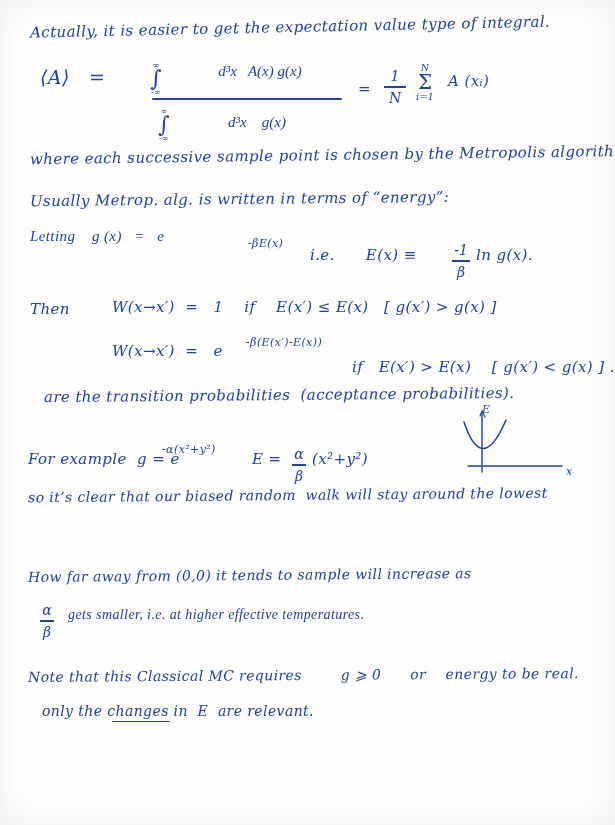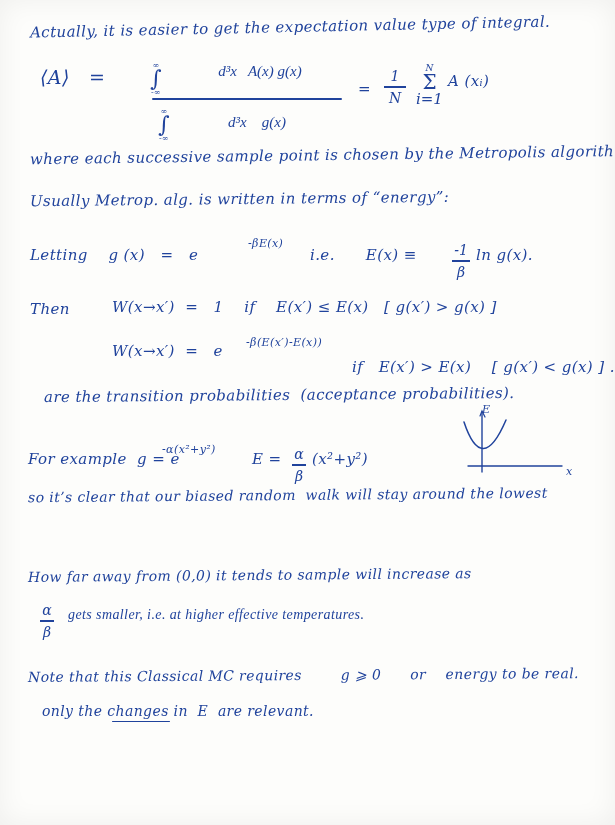--- a/index.html
+++ b/index.html
@@ -72,21 +72,21 @@
   }
   .sumblock {
     position: absolute;
     text-align: center;
     font-family: "DejaVu Serif", serif;
     color: #20439c;
     font-style: italic;
   }
   .sumblock .top { font-size: 9px; line-height: 1; }
   .sumblock .sig { font-size: 20px; line-height: 0.95; font-style: normal;}
-  .sumblock .bot { font-size: 15px; line-height: 1; }
+  .sumblock .bot { font-size: 10px; line-height: 1; }
 
   .intblock {
     position: absolute;
     text-align: center;
     font-family: "DejaVu Serif", serif;
     color: #20439c;
   }
   .intblock .lim { font-size: 8px; line-height: 1; }
   .intblock .sgn { font-size: 22px; line-height: 0.85; }
 
@@ -141,21 +141,21 @@
     <div class="sig">Σ</div>
     <div class="bot">i=1</div>
   </div>
 
   <div class="hw l1" style="left:448px; top:74px;">A (xᵢ)</div>
 
   <div class="hw l1" style="left:30px; top:148px; transform:rotate(-0.8deg);">where each successive sample point is chosen by the Metropolis algorithm.</div>
 
   <div class="hw l1" style="left:30px; top:192px; transform:rotate(-0.6deg);">Usually Metrop. alg. is written in terms of “energy”:</div>
 
-  <div class="hw l1" style="left:30px; top:248px;">Letting    g (x)   =   e</div>
+  <div class="hw l1" style="left:30px; top:229px;font-family:Liberation Serif, serif;">Letting    g (x)   =   e</div>
   <div class="hw sm" style="left:248px; top:238px;">-βE(x)</div>
   <div class="hw l1" style="left:310px; top:248px;">i.e.      E(x) ≡</div>
   <div class="frac2" style="left:452px; top:242px; width:18px;">
     <div class="num">-1</div>
     <div class="bar"></div>
     <div class="den">β</div>
   </div>
   <div class="hw l1" style="left:476px; top:248px;">ln g(x).</div>
 
   <div class="hw l1" style="left:30px; top:302px;">Then</div>

